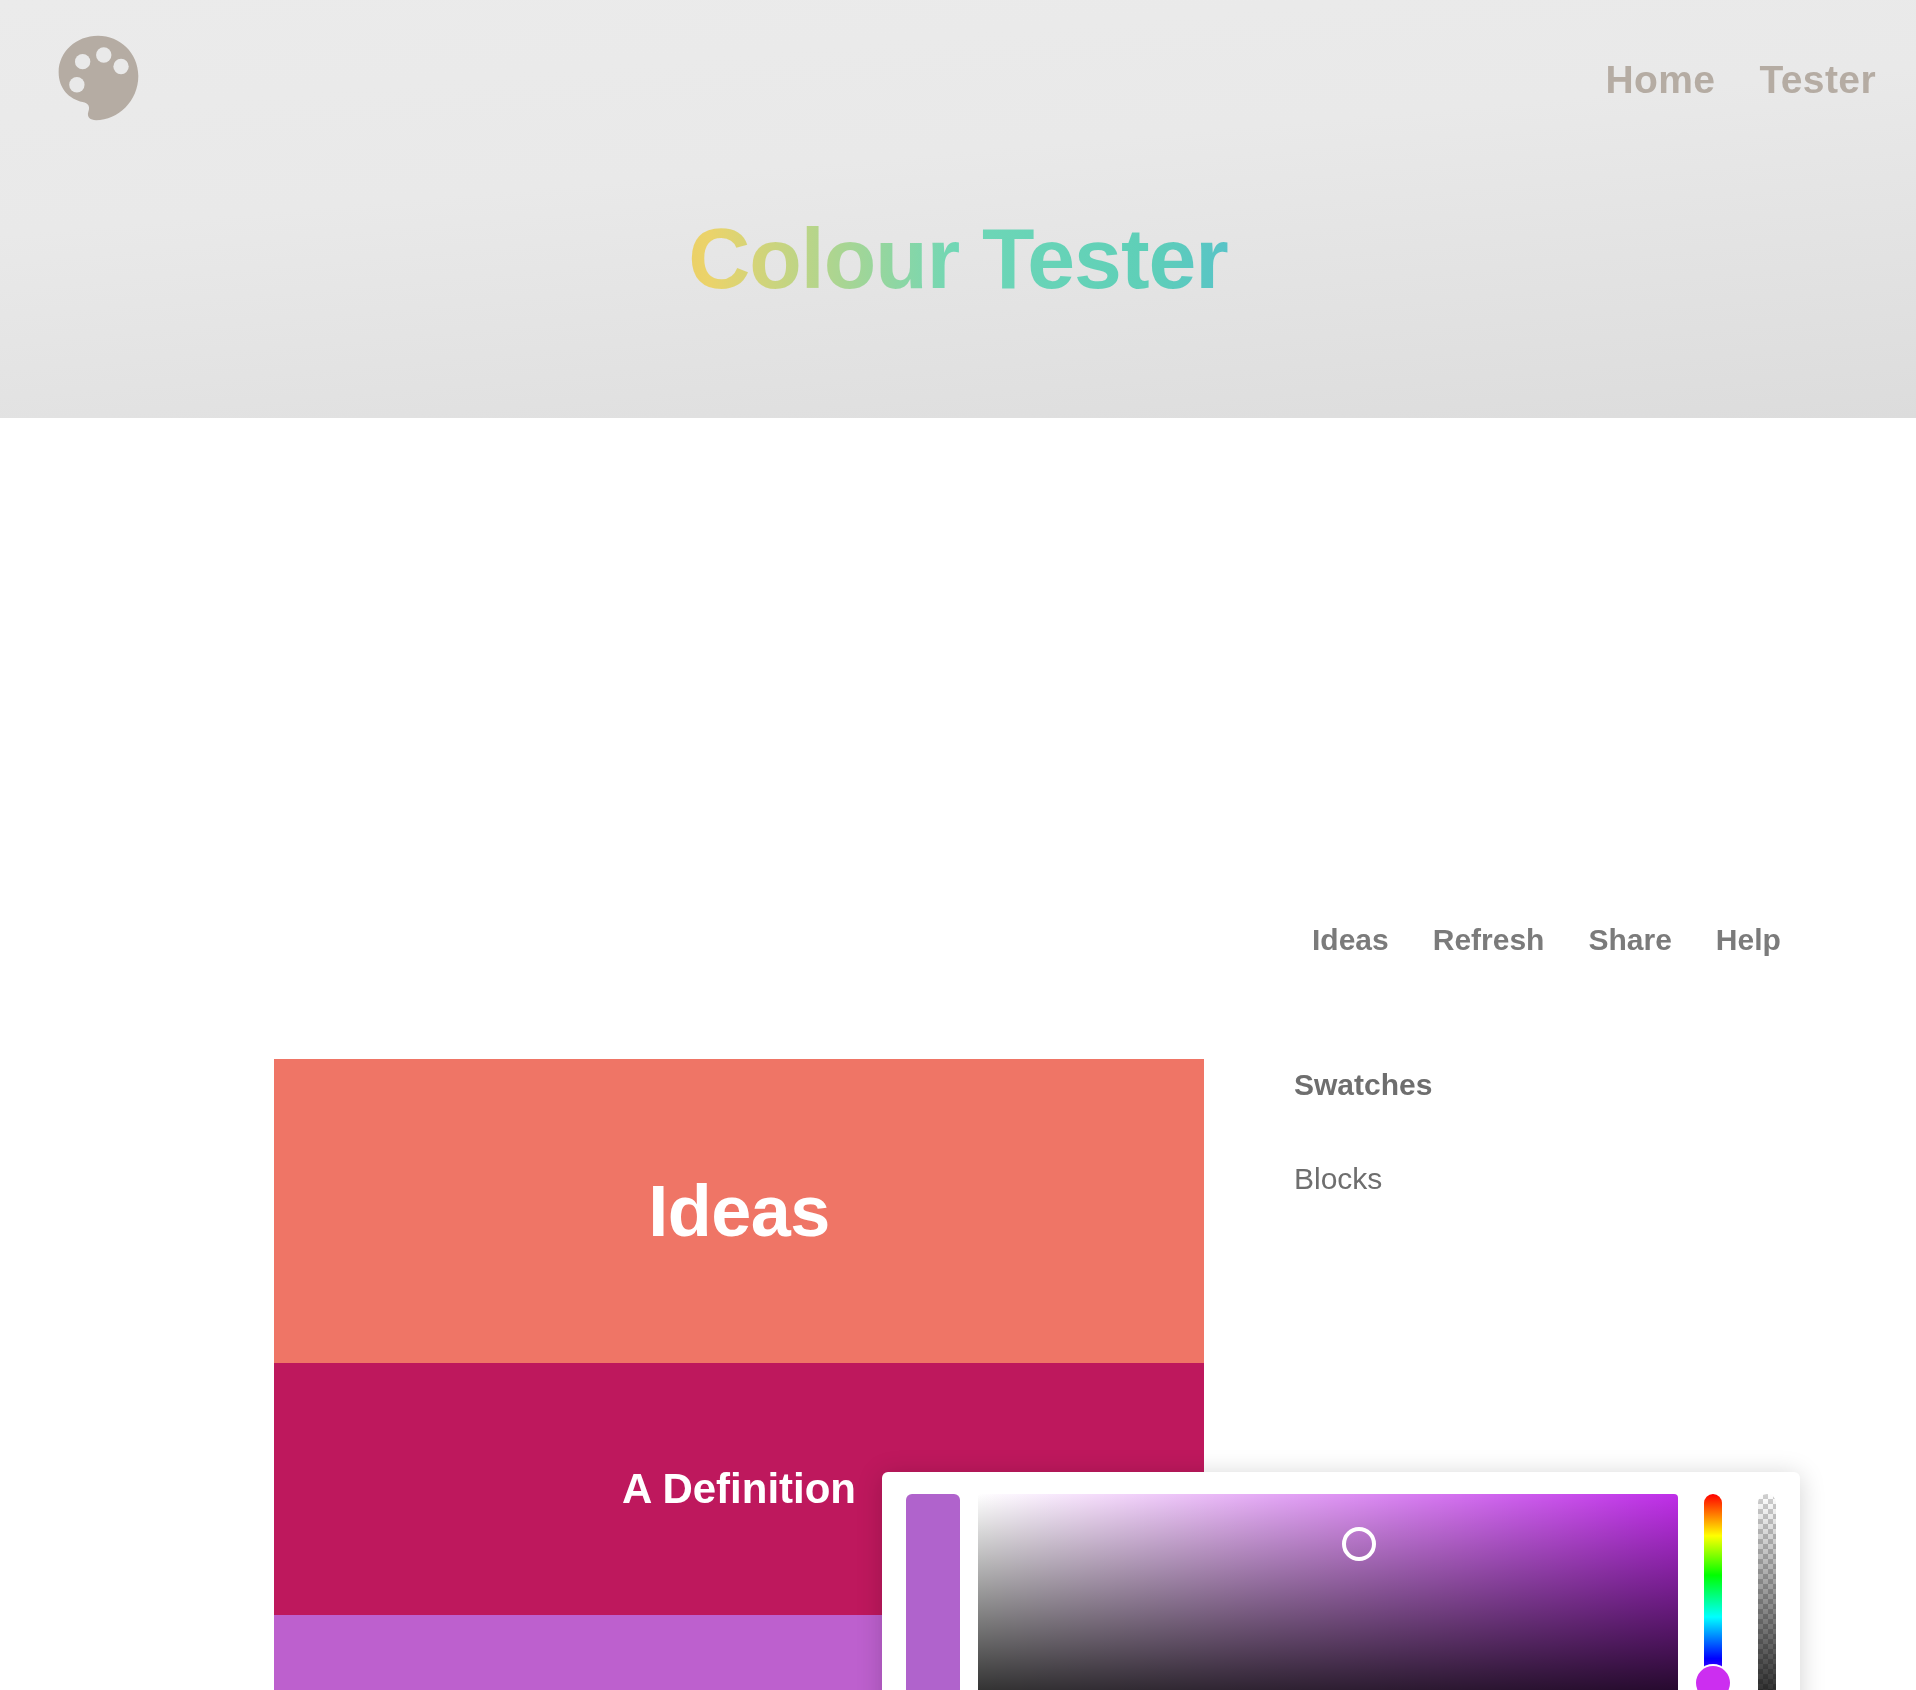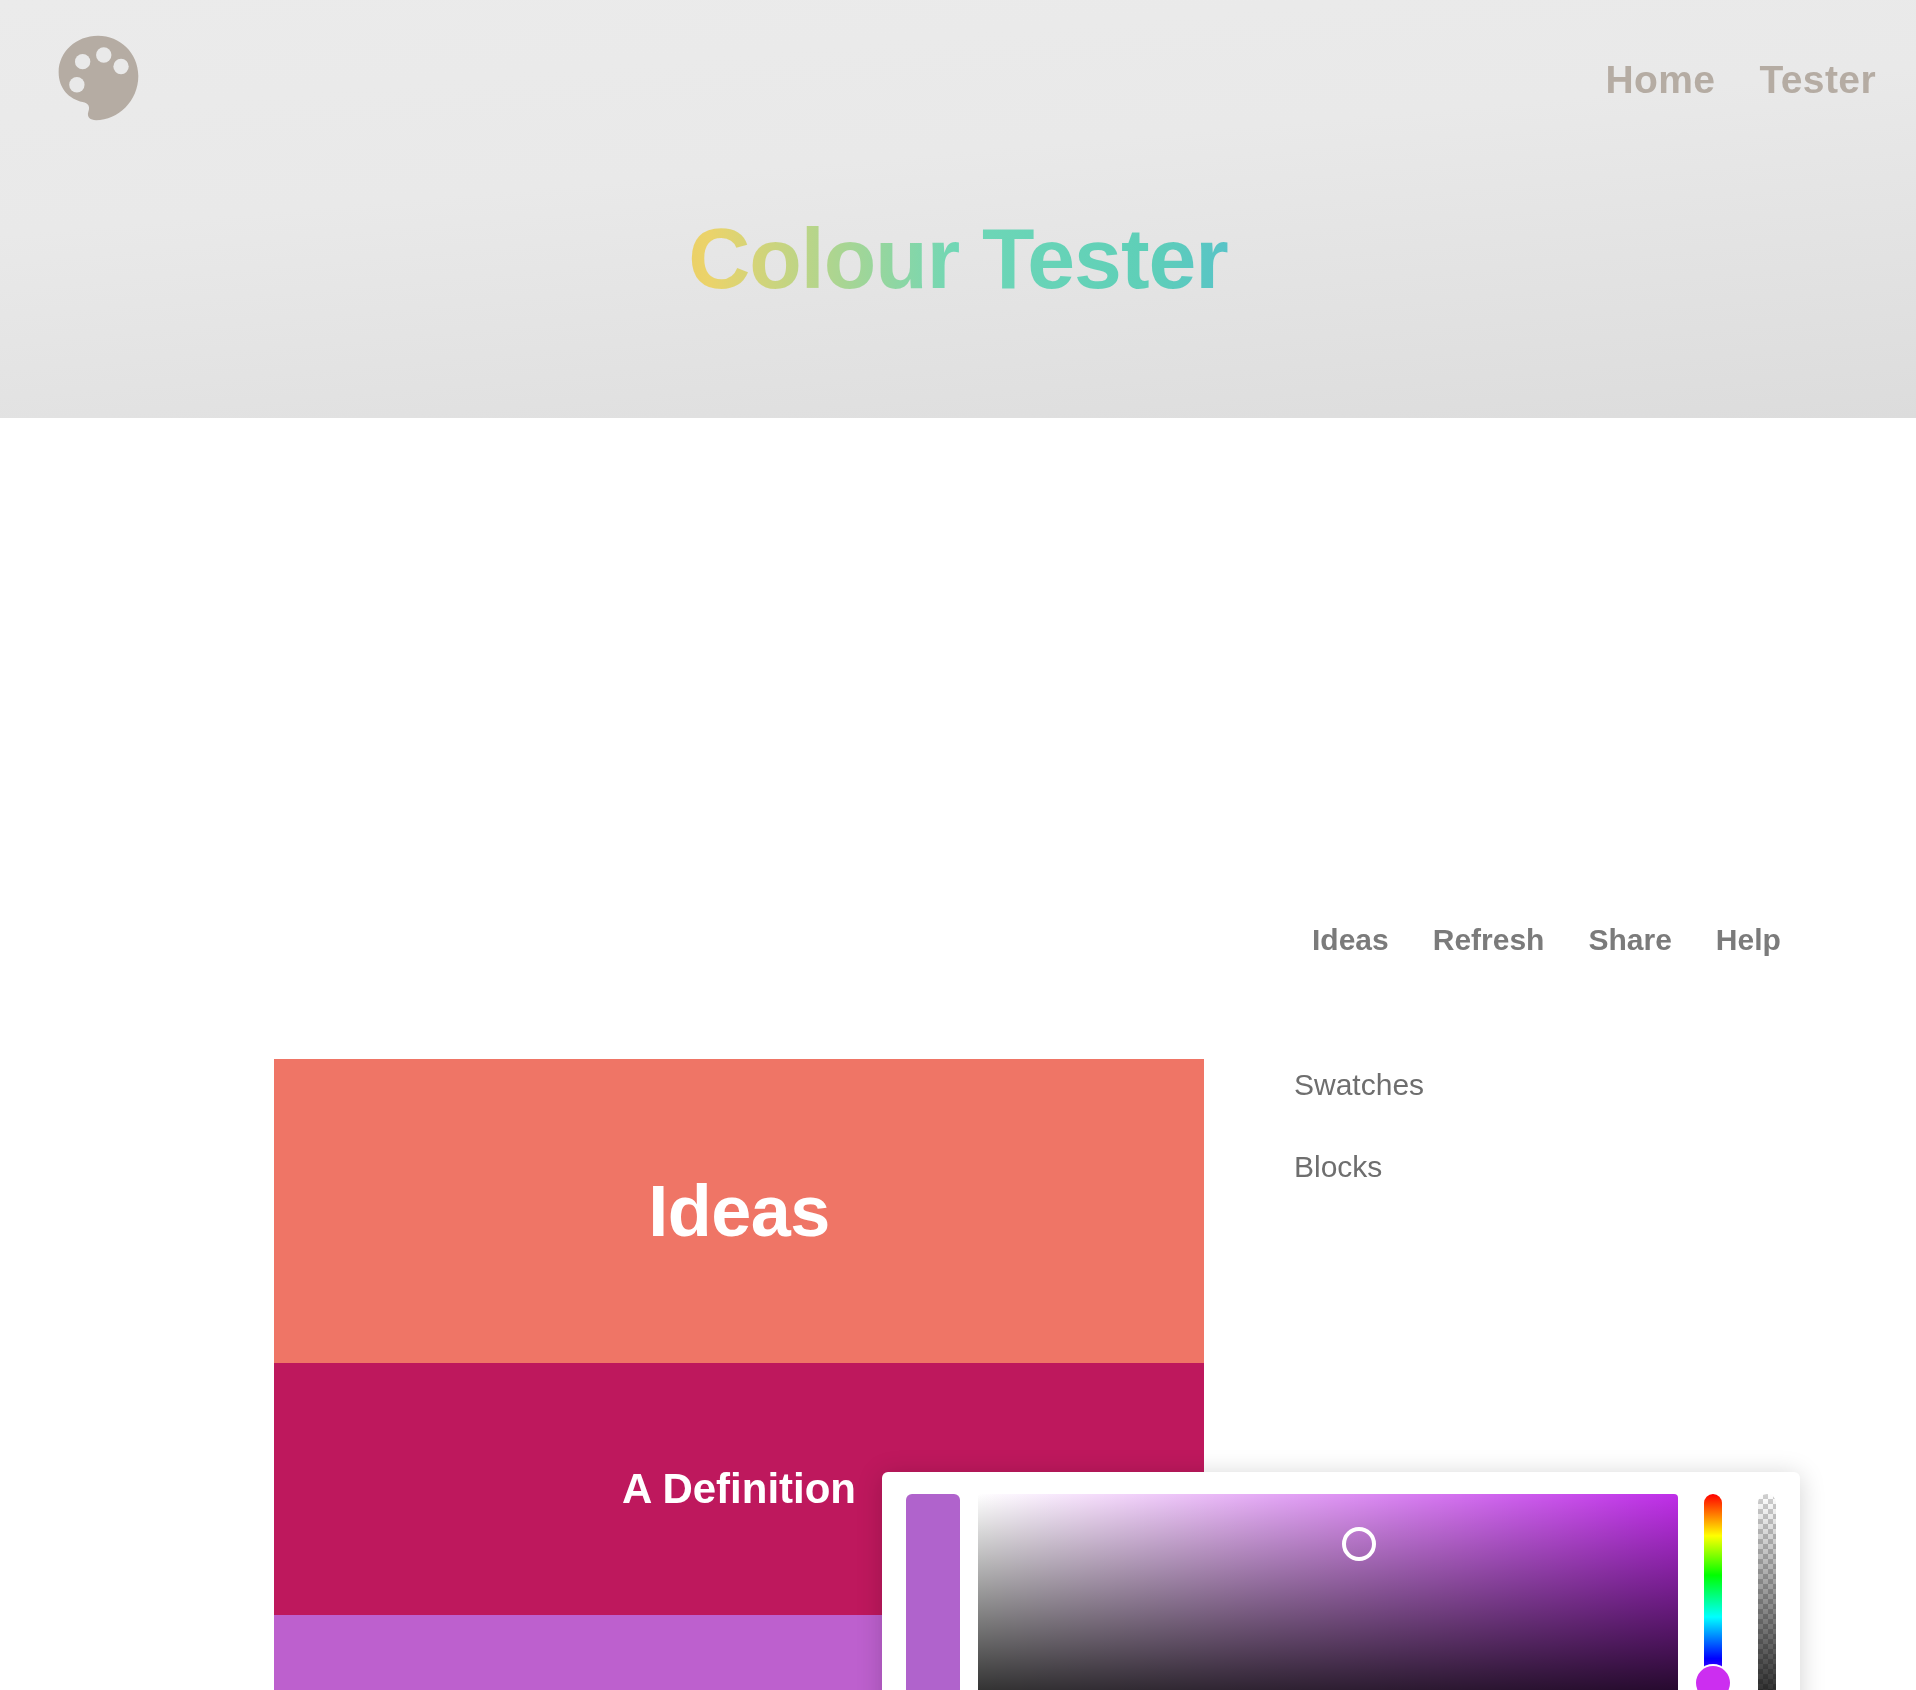--- a/index.html
+++ b/index.html
@@ -98,22 +98,22 @@
     font-size: 36px;
     line-height: 1.36;
     justify-content: flex-start;
     align-items: flex-start;
     padding: 68px 44px 0 44px;
     text-align: left;
   }
 
   
   .swatches-panel { position: absolute; left: 1294px; top: 650px; width: 560px; }
-  .swatches-title { font-size: 30px; font-weight: normal; color: #6e6e6e; }
-  .swatches-sub { font-size: 30px; color: #6e6e6e; margin-top: 48px; }
+  .swatches-title { font-size: 30px; font-weight: bold; color: #6e6e6e; }
+  .swatches-sub { font-size: 30px; color: #6e6e6e; margin-top: 60px; }
   .swatch-list { margin-top: 32px; }
   .swatch-row {
     display: flex; align-items: center;
     height: 83px;
   }
   .swatch-chip {
     width: 68px; height: 68px;
     border: 4px solid #7d7d7d;
     border-radius: 9px;
     background: #fff;

